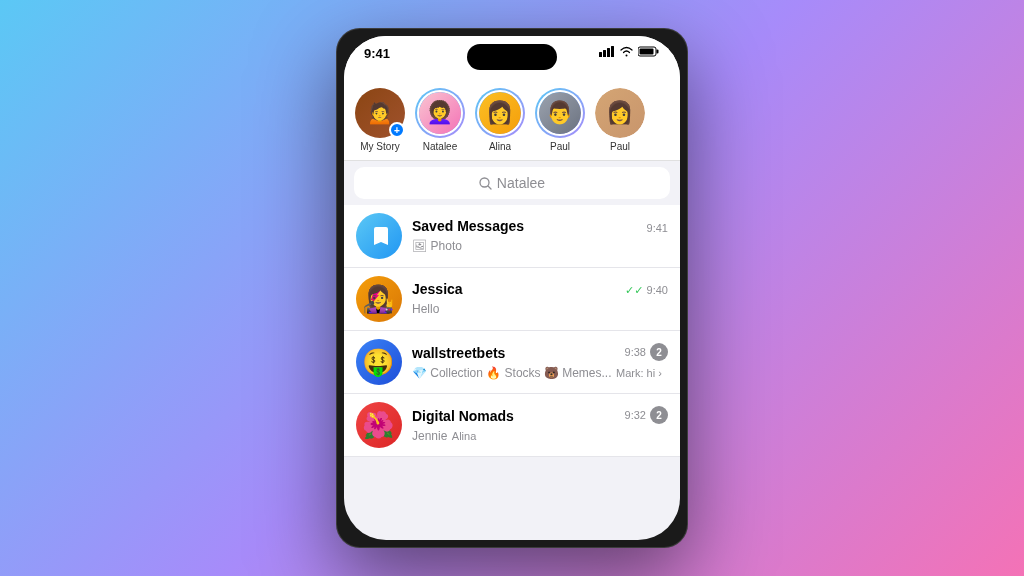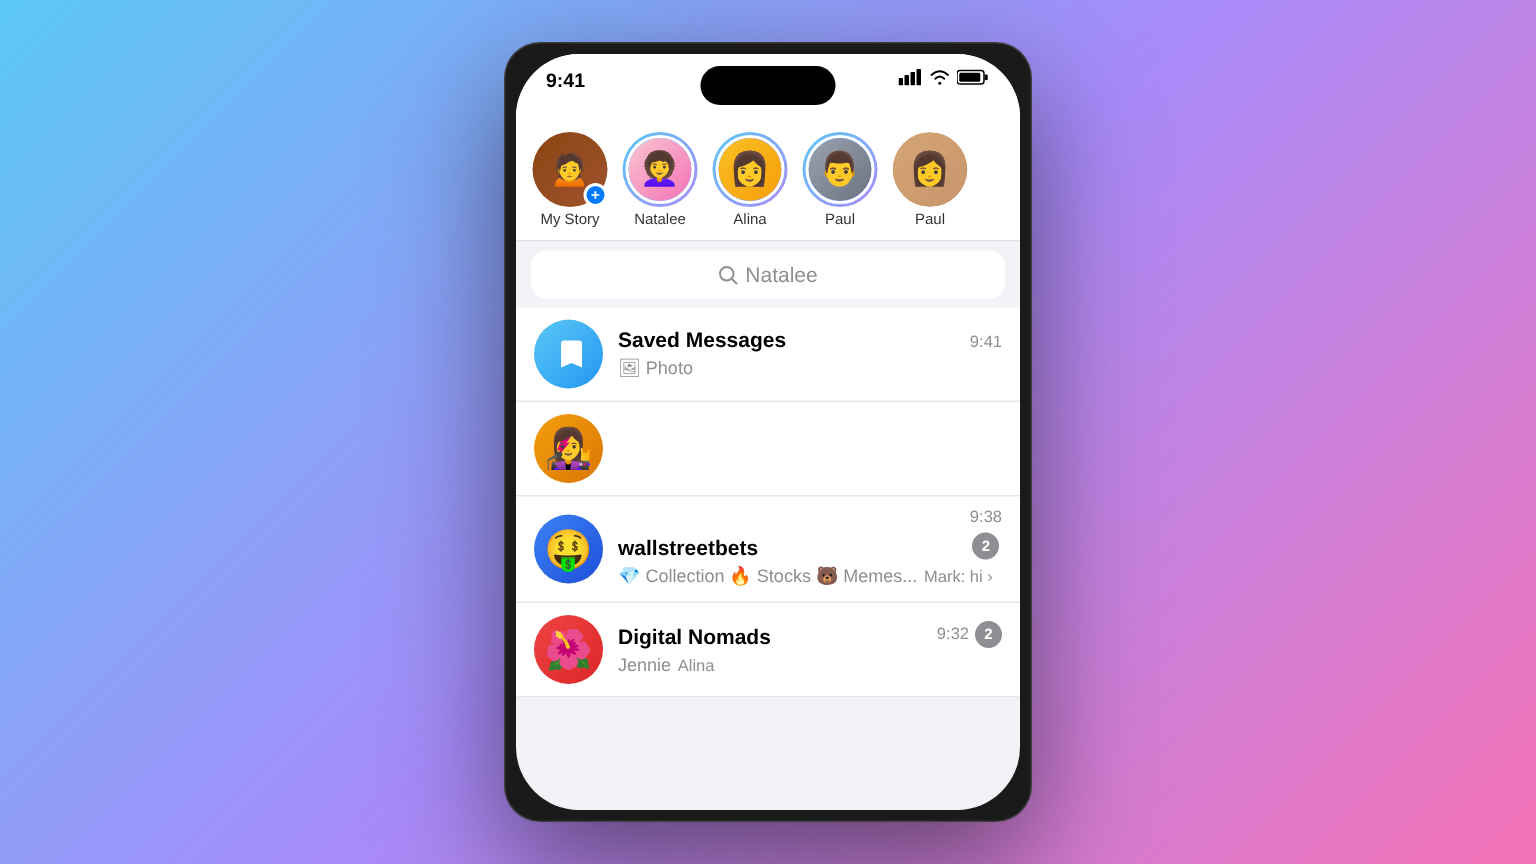--- a/index.html
+++ b/index.html
@@ -432,30 +432,40 @@
             <span class="chat-time">9:41</span>
           </div>
           <span class="chat-preview">🖼 Photo</span>
         </div>
       </div>
 
       <div class="chat-item">
         <div class="chat-avatar jessica-avatar">
           <span style="font-size:26px;">👩‍🎤</span>
         </div>
+        <div class="chat-content">
+          <div class="chat-top-row">
+            <span class="chat-name">Jessica</span>
+            <span class="chat-time">
+              <span class="double-check">✓✓</span>
+              <span>9:40</span>
+            </span>
+          </div>
+          <span class="chat-preview">Hello</span>
+        </div>
       </div>
 
       <div class="chat-item">
         <div class="chat-avatar wsb-avatar">
           <span style="font-size:26px;">🤑</span>
         </div>
         <div class="chat-content">
           <div class="chat-top-row">
             <span class="chat-name">wallstreetbets</span>
-            <div style="display:flex;align-items:center;gap:4px;flex-direction:column;">
+            <div style="display:flex;align-items:center;gap:4px;">
               <span class="chat-time">9:38</span>
               <span class="badge">2</span>
             </div>
           </div>
           <span class="chat-preview">💎 Collection 🔥 Stocks 🐻 Memes...</span>
           <span class="chat-preview second-line">Mark: hi ›</span>
         </div>
       </div>
 
       <div class="chat-item">

